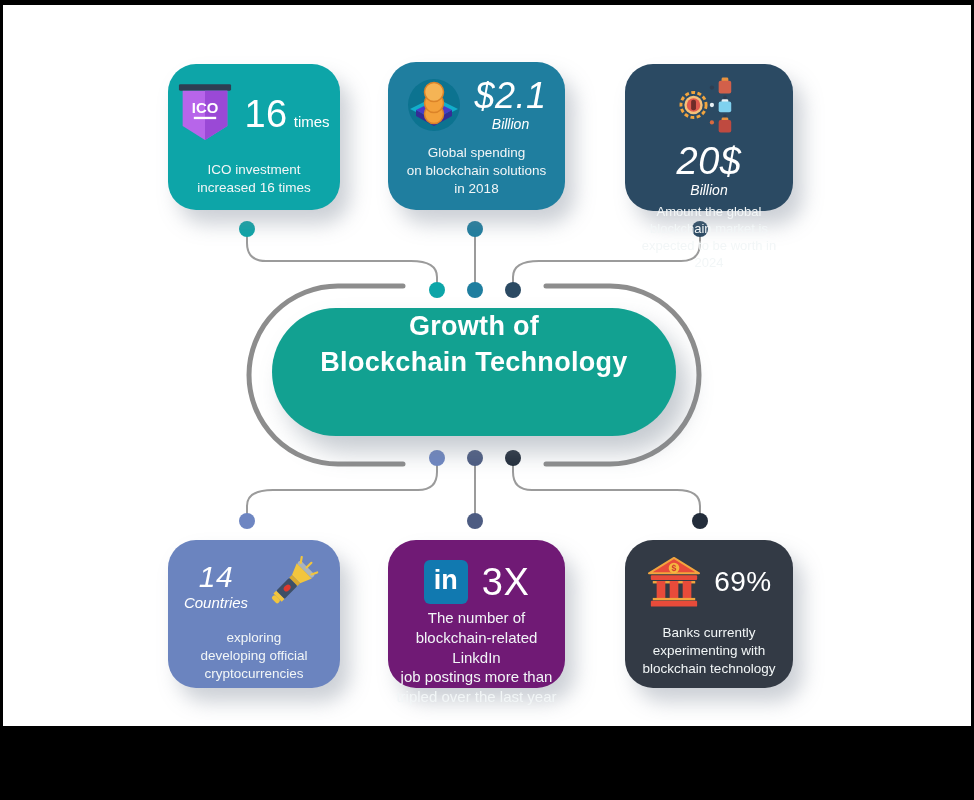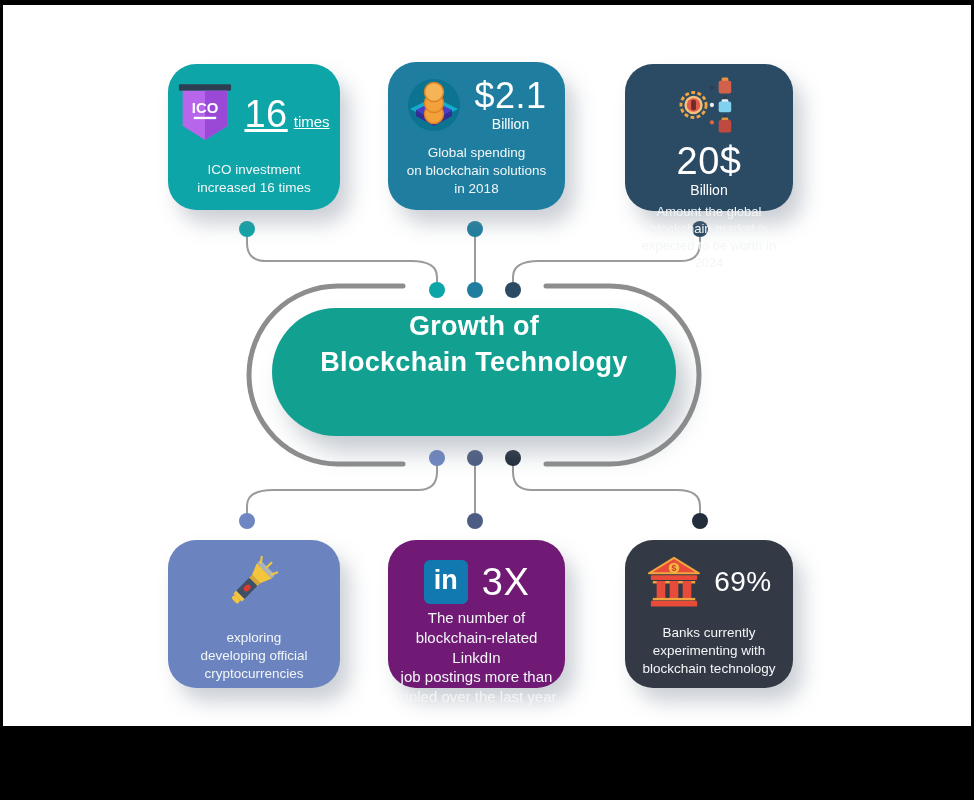--- a/index.html
+++ b/index.html
@@ -5,22 +5,22 @@
   html,body{margin:0;padding:0;}
   body{width:974px;height:800px;background:#000;position:relative;overflow:hidden;
        font-family:"Liberation Sans",sans-serif;}
   #stage{position:absolute;inset:0;width:974px;height:800px;}
   .canvas-white{position:absolute;left:3px;top:5px;width:968px;height:721px;background:#ffffff;}
   svg.overlay{position:absolute;left:0;top:0;}
   .card{position:absolute;border-radius:28px;color:#fff;
         box-shadow:10px 14px 20px rgba(120,132,146,0.38);}
   .head{display:flex;align-items:center;justify-content:center;gap:12px;}
   .icon{display:inline-flex;align-items:center;justify-content:center;flex:0 0 auto;}
-  .statrow{display:inline-flex;align-items:baseline;gap:6px;text-decoration:underline;}
-  .statcol{display:inline-flex;flex-direction:column;align-items:center;}
+  .statrow{display:inline-flex;align-items:baseline;gap:6px;}
+  .statcol{display:inline-flex;flex-direction:column;align-items:center;font-style:italic;}
   .stat{font-size:38px;font-weight:400;line-height:1;letter-spacing:0.5px;}
   .stat.sm{font-size:30px;}
   .suffix{font-size:15px;font-weight:400;}
   .sub{font-size:14px;font-weight:400;margin-top:2px;}
   .caption{white-space:pre-line;text-align:center;font-size:13.5px;line-height:1.32;
            color:#f2f6f7;margin-top:12px;padding:0 8px;}
   .pill{position:absolute;left:272px;top:308px;width:404px;height:128px;border-radius:64px;
         display:flex;flex-direction:column;align-items:center;justify-content:flex-start;
         box-shadow:12px 16px 24px rgba(120,132,146,0.42);}
   .pill-line{color:#fff;font-size:27px;font-weight:700;line-height:1.35;letter-spacing:0.3px;}
@@ -149,20 +149,24 @@
       </span>
     </div>
     <div class="caption">Amount the global
 blockchain market is
 expected to be worth in
 2024</div>
   </div>
 
   <div class="card c4" style="left: 168px; top: 540px; width: 172px; height: 148px; background: rgb(107, 132, 191);">
     <div class="head">
+      <span class="statcol">
+        <span class="stat sm">14</span>
+        <span class="sub" style="font-size:15px">Countries</span>
+      </span>
       <span class="icon">
         <svg width="60" height="60" viewBox="0 0 62 62">
           <g transform="rotate(45 31 26)">
             <rect x="20" y="6" width="22" height="5" rx="2" fill="#aab4bd"></rect>
             <polygon points="20,11 42,11 37,23 25,23" fill="#f2c53d"></polygon>
             <rect x="25" y="23" width="12" height="4" fill="#d9a92f"></rect>
             <rect x="25" y="27" width="12" height="19" rx="1.5" fill="#3e4f66"></rect>
             <ellipse cx="31" cy="36" rx="3" ry="4" fill="#e0392e"></ellipse>
             <rect x="25" y="46" width="12" height="4" fill="#f2c53d"></rect>
             <rect x="26.5" y="50" width="9" height="5" rx="2" fill="#f2c53d"></rect>

